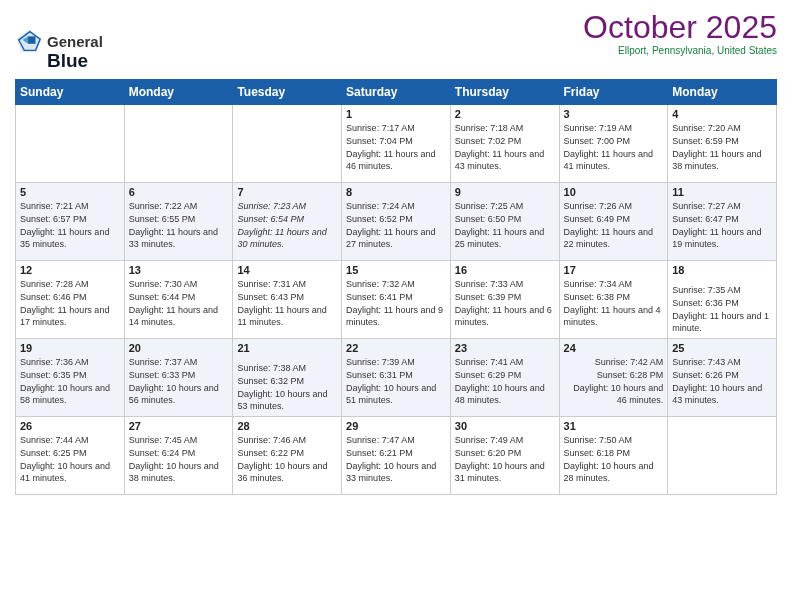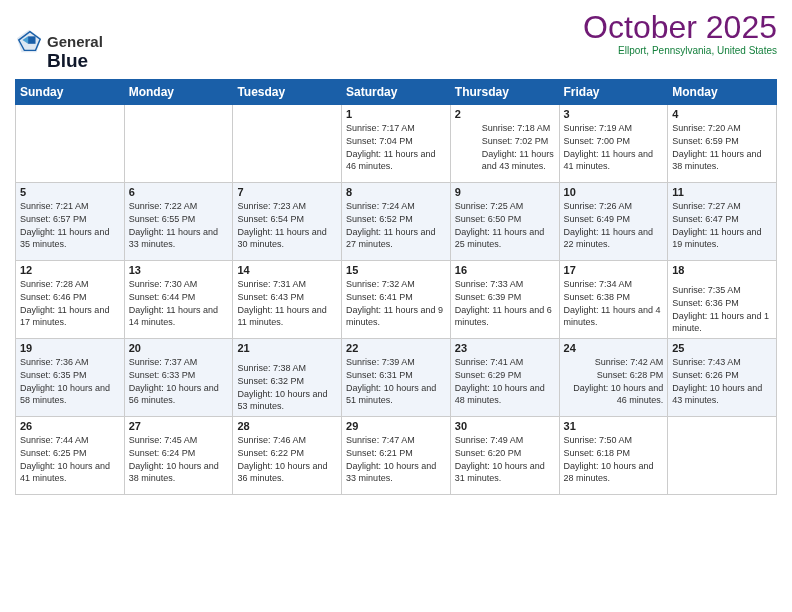--- a/index.html
+++ b/index.html
@@ -147,21 +147,21 @@
           <td class="empty-cell"></td>
           <td class="empty-cell"></td>
           <td>
             <div class="day-number">1</div>
             <div class="day-info" style="white-space: pre-line;">Sunrise: 7:17 AM
 Sunset: 7:04 PM
 Daylight: 11 hours and 46 minutes.</div>
           </td>
           <td>
             <div class="day-number">2</div>
-            <div class="day-info" style="white-space: pre-line; margin-left: 27px;">Sunrise: 7:18 AM
+            <div class="day-info" style="white-space: pre-line;">Sunrise: 7:18 AM
 Sunset: 7:02 PM
 Daylight: 11 hours and 43 minutes.</div>
           </td>
           <td>
             <div class="day-number">3</div>
             <div class="day-info" style="white-space: pre-line;">Sunrise: 7:19 AM
 Sunset: 7:00 PM
 Daylight: 11 hours and 41 minutes.</div>
           </td>
           <td>
@@ -179,21 +179,21 @@
 Daylight: 11 hours and 35 minutes.</div>
           </td>
           <td>
             <div class="day-number">6</div>
             <div class="day-info" style="white-space: pre-line;">Sunrise: 7:22 AM
 Sunset: 6:55 PM
 Daylight: 11 hours and 33 minutes.</div>
           </td>
           <td>
             <div class="day-number">7</div>
-            <div class="day-info" style="white-space: pre-line;">Sunrise: 7:23 AM
+            <div class="day-info" style="white-space: pre-line; font-style: italic;">Sunrise: 7:23 AM
 Sunset: 6:54 PM
 Daylight: 11 hours and 30 minutes.</div>
           </td>
           <td>
             <div class="day-number">8</div>
             <div class="day-info" style="white-space: pre-line;">Sunrise: 7:24 AM
 Sunset: 6:52 PM
 Daylight: 11 hours and 27 minutes.</div>
           </td>
           <td>

